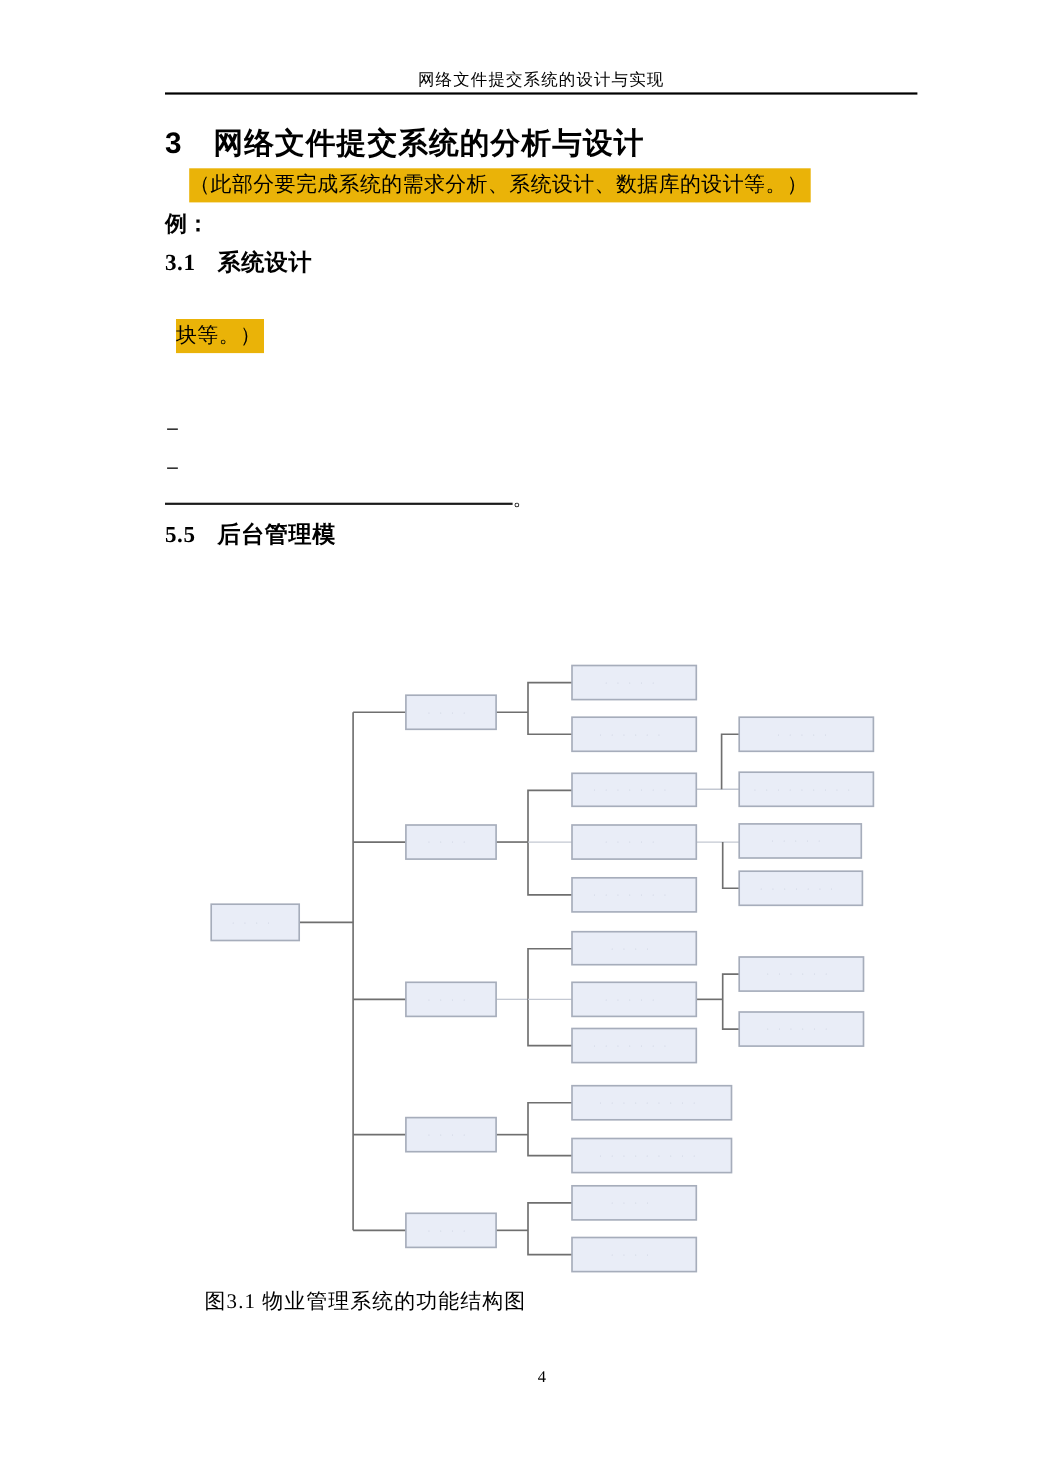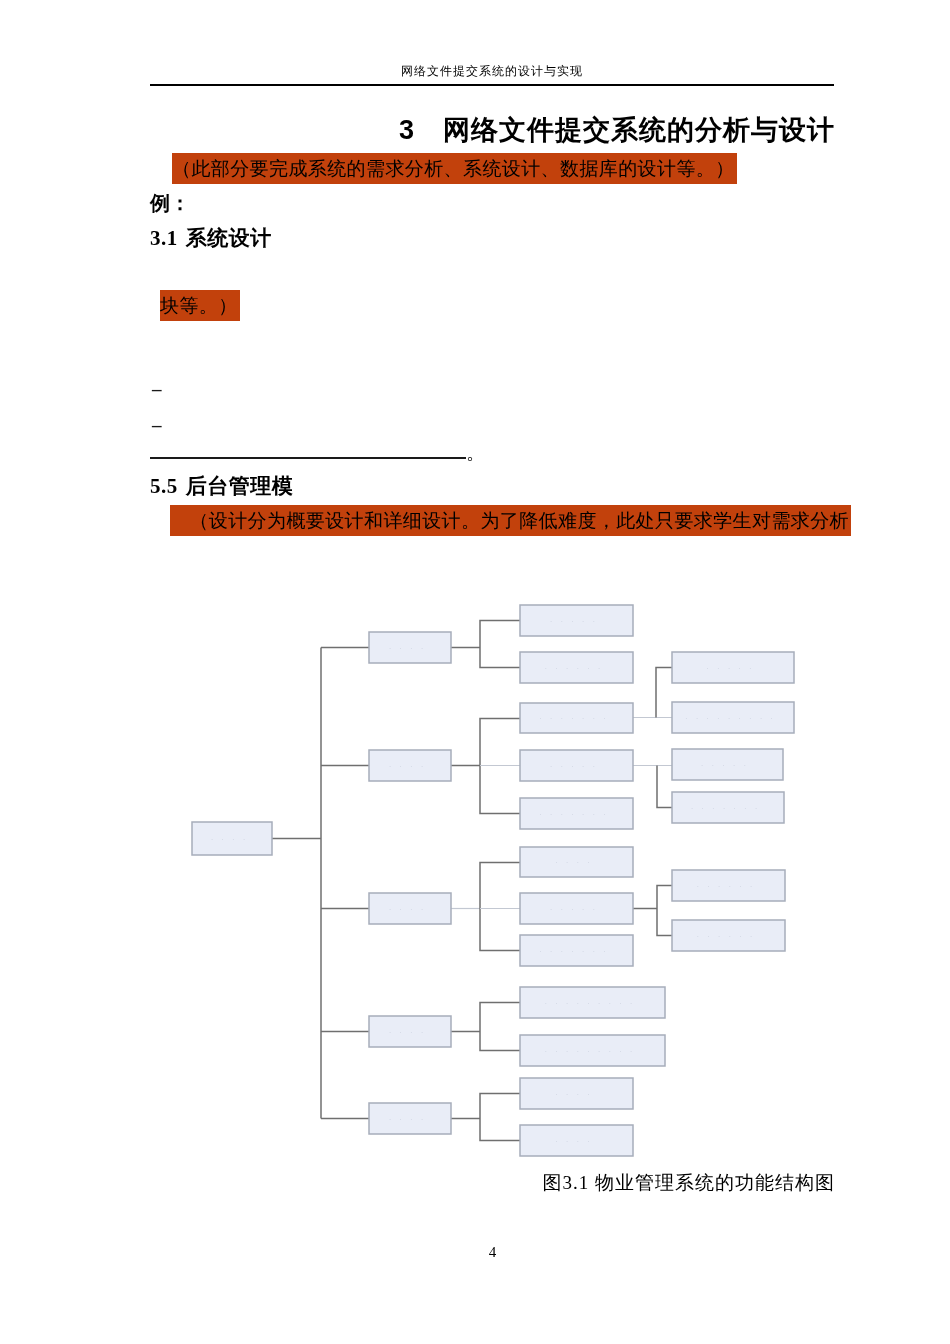--- a/index.html
+++ b/index.html
@@ -6,45 +6,45 @@
   .page {
     position:relative; width:950px; height:1344px; background:#ffffff;
     font-family:"Liberation Serif","DejaVu Serif",serif; color:#000;
     overflow:hidden;
   }
   .abs { position:absolute; }
   .sans { font-family:"Liberation Sans","DejaVu Sans",sans-serif; }
 
   .running-header {
     top:63px; left:150px; width:684px; text-align:center;
-    font-size:12px; letter-spacing:1px;
+    font-size:15px; letter-spacing:1px;
   }
   .header-rule {
     top:84px; left:150px; width:684px; height:0;
     border-top:2px solid #000;
   }
   .chapter-title {
-    top:112px; left:150px; width:685px; text-align:right; margin:0;
+    top:112px; left:150px; width:685px; text-align:left; margin:0;
     font-size:27px; font-weight:bold; letter-spacing:1px;
   }
   .note-row { font-size:19px; letter-spacing:0.4px; white-space:nowrap; }
-  .hl { background:#c2410c; line-height:31px; display:inline-block; padding-right:2px; }
+  .hl { background:#eab308; line-height:31px; display:inline-block; padding-right:2px; }
   .example-label { top:190px; left:150px; font-size:20px; font-weight:bold; }
   .h2 {
     left:150px; font-size:21px; font-weight:bold; letter-spacing:0.5px;
-    display:flex; gap:8px; align-items:baseline;
+    display:flex; gap:20px; align-items:baseline;
   }
   .dash { left:152px; font-size:19px; font-weight:bold; color:#1a1a1a; }
   .fill-line-row { font-size:19px; white-space:nowrap; }
   .fill-line {
     display:inline-block; width:316px; height:15px;
     border-bottom:2px solid #1a1a1a; vertical-align:baseline;
   }
   .caption {
-    top:1170px; left:150px; width:685px; text-align:right;
+    top:1170px; left:150px; width:685px; text-align:left;
     padding-left:36px; box-sizing:border-box;
     font-size:19px; letter-spacing:1px;
   }
   .page-number {
     top:1244px; left:150px; width:685px; text-align:center; font-size:15px;
   }
 </style>
 </head>
 <body>
 
@@ -75,23 +75,20 @@
 
   <div class="abs fill-line-row" style="top:440px;left:150px">
     <span class="fill-line"></span><span>。</span>
   </div>
 
   <div class="abs h2" style="top:472px">
     <span>5.5</span>
     <span>后台管理模</span>
   </div>
 
-  <div class="abs note-row" style="top:505px;left:170px">
-    <span class="hl">　（设计分为概要设计和详细设计。为了降低难度，此处只要求学生对需求分析</span>
-  </div>
 
   <svg class="abs" style="left:185px;top:600px" width="630" height="560" viewBox="0 0 630 560">
       <polyline points="87,238.5 136,238.5" fill="none" stroke="#6f6f6f" stroke-width="1.5"></polyline>
       <polyline points="136,47.5 136,518.5" fill="none" stroke="#6f6f6f" stroke-width="1.5"></polyline>
       <polyline points="136,47.5 184,47.5" fill="none" stroke="#6f6f6f" stroke-width="1.5"></polyline>
       <polyline points="136,165.5 184,165.5" fill="none" stroke="#6f6f6f" stroke-width="1.5"></polyline>
       <polyline points="136,308.5 184,308.5" fill="none" stroke="#6f6f6f" stroke-width="1.5"></polyline>
       <polyline points="136,431.5 184,431.5" fill="none" stroke="#6f6f6f" stroke-width="1.5"></polyline>
       <polyline points="136,518.5 184,518.5" fill="none" stroke="#6f6f6f" stroke-width="1.5"></polyline>
       <polyline points="266,47.5 295,47.5" fill="none" stroke="#6f6f6f" stroke-width="1.5"></polyline>

